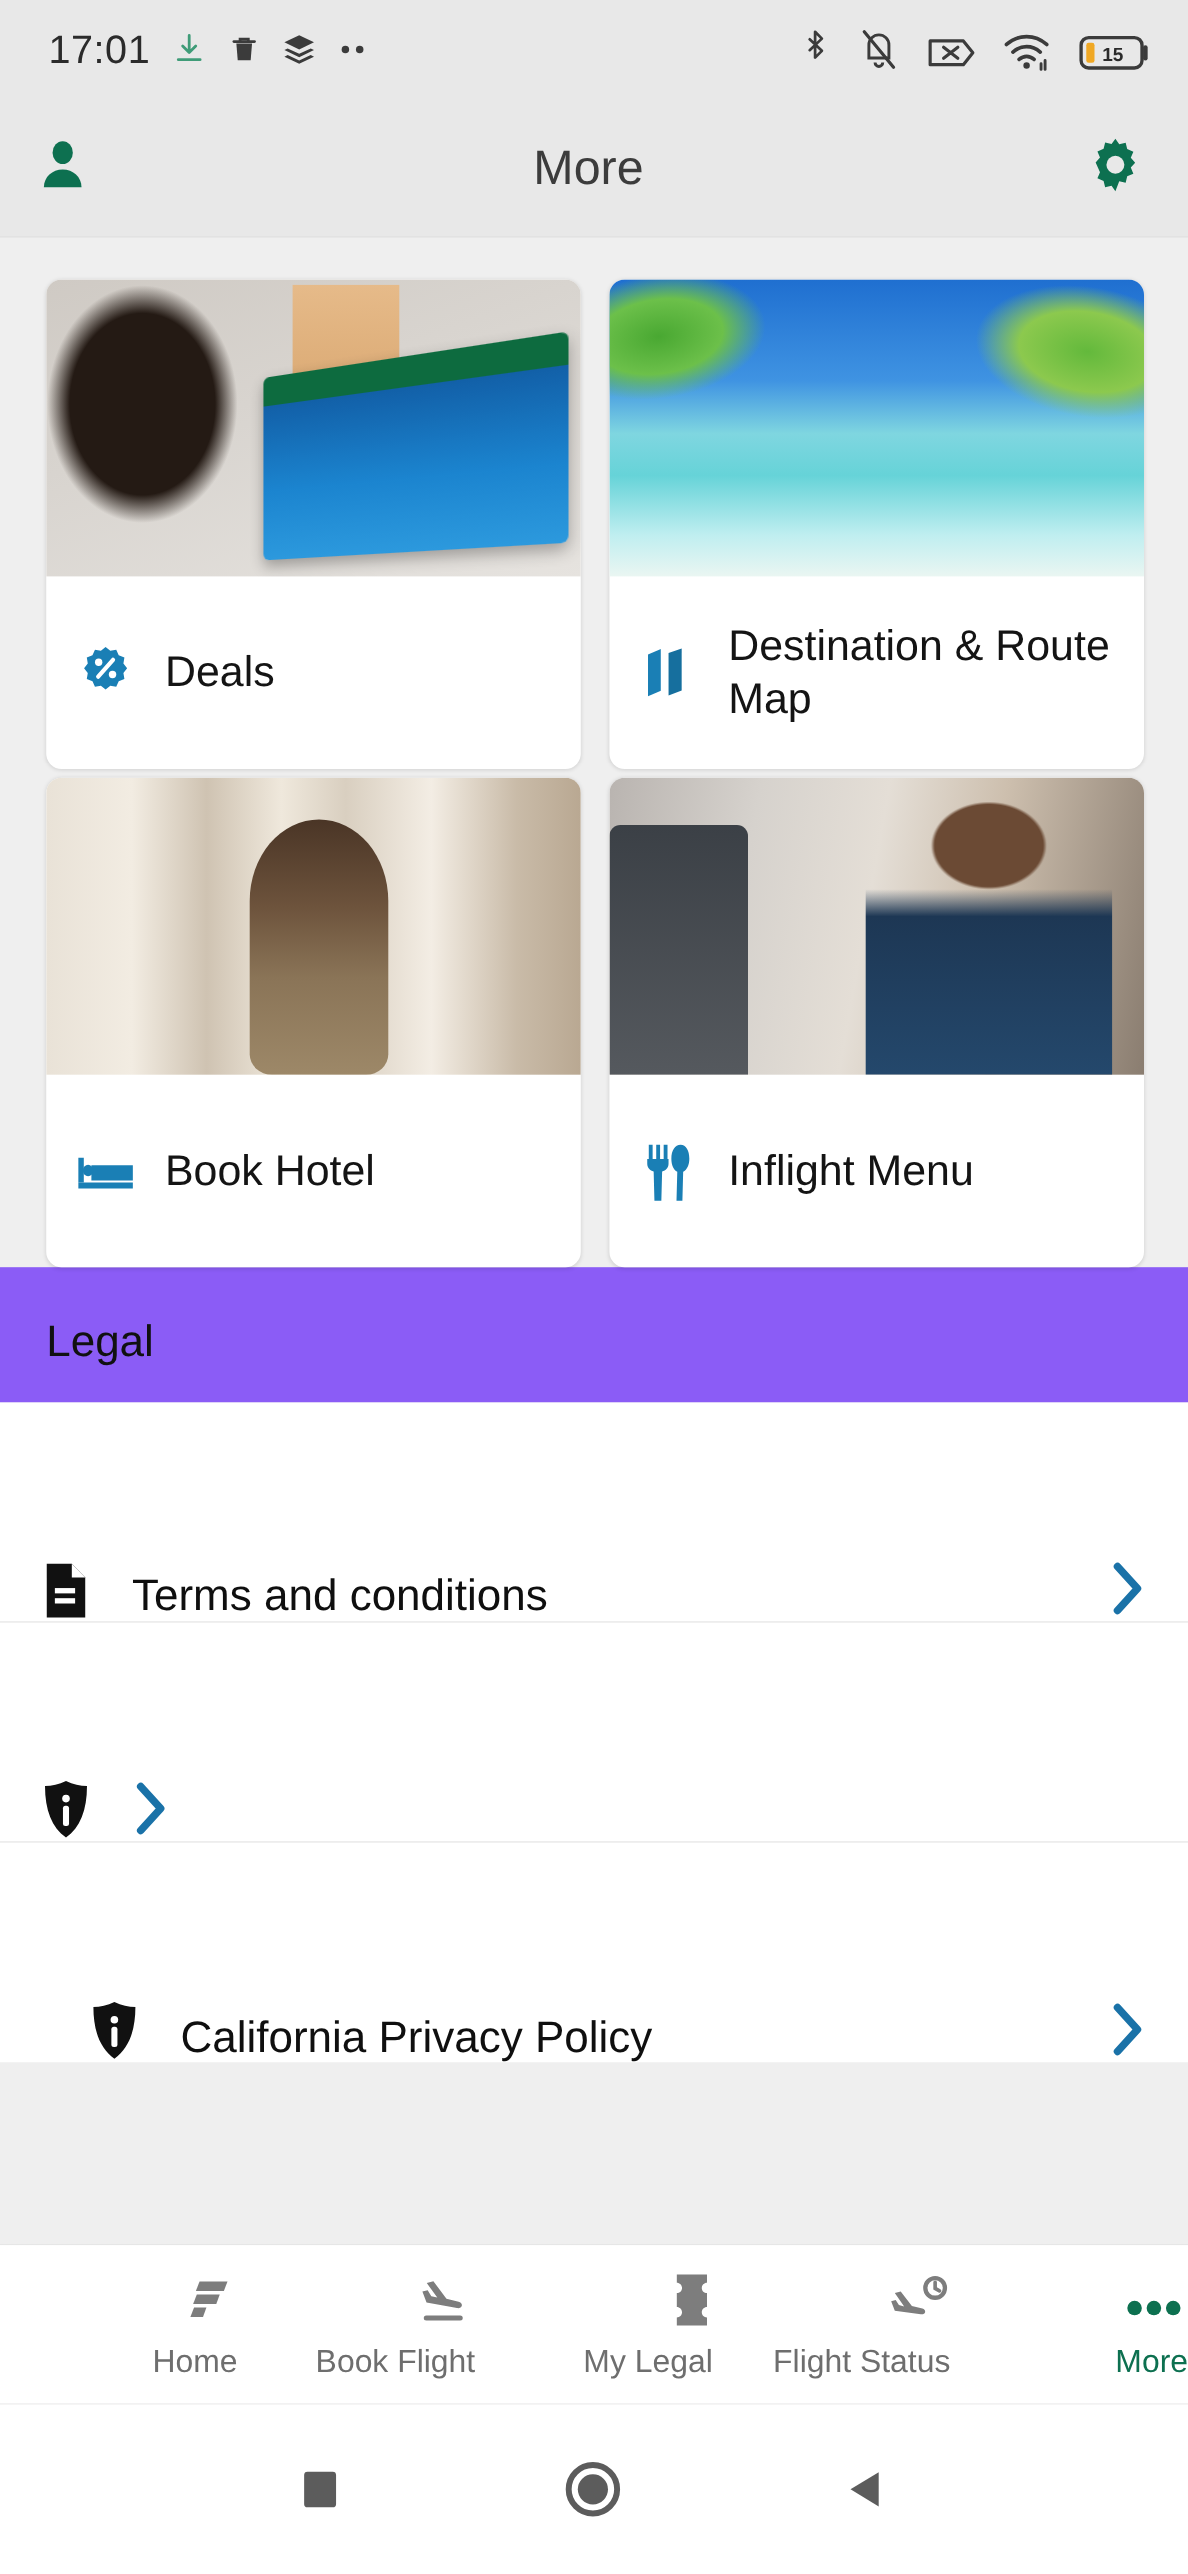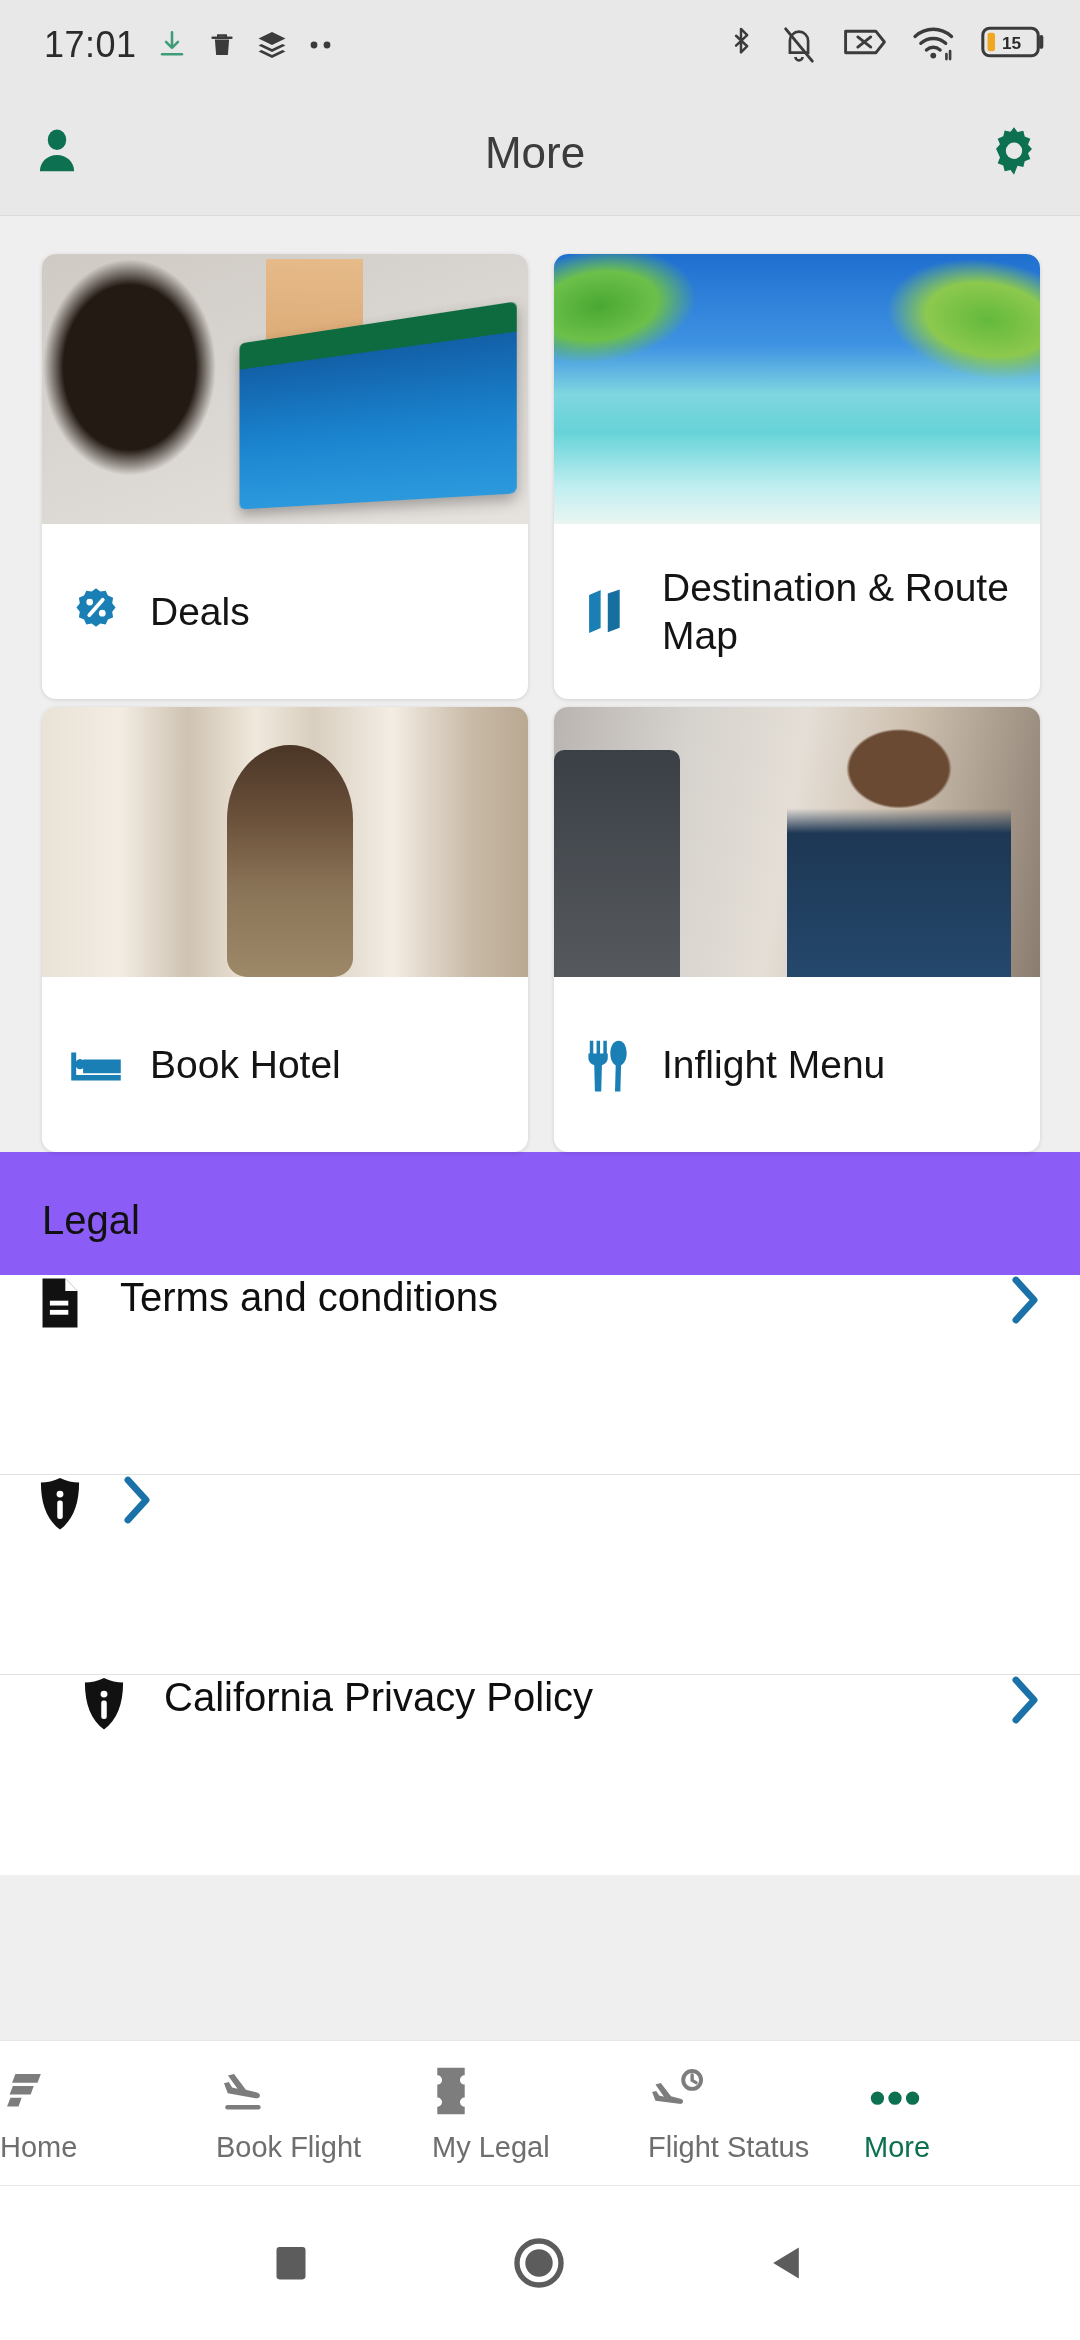--- a/index.html
+++ b/index.html
@@ -12,21 +12,21 @@
   .phone { position:relative; width:1080px; height:2340px; background:#efefef; }
 
   
   .statusbar {
     height:90px; background:#e8e8e8;
     display:flex; align-items:center; justify-content:space-between;
     padding:0 34px 0 44px;
   }
   .sb-left { display:flex; align-items:center; gap:18px; }
   .sb-clock { font-size:36px; color:#2b2b2b; font-weight:500; letter-spacing:.5px; }
-  .sb-right { display:flex; align-items:flex-start; gap:24px; }
+  .sb-right { display:flex; align-items:flex-end; gap:24px; }
   .sb-ic { display:block; }
 
   
   .appbar {
     height:126px; background:#e8e8e8;
     display:flex; align-items:center; justify-content:space-between;
     padding:0 38px 0 30px;
     border-bottom:1px solid #dcdcdc;
   }
   .appbar-title { font-size:44px; color:#3c3c3c; font-weight:400; }
@@ -103,38 +103,38 @@
       linear-gradient(180deg,rgba(0,0,0,0) 32%,#1d3754 42%,#24486c 100%);
   }
 
   
   .legal-head {
     font-size:40px; color:#111; padding:46px 0 32px 42px;
     background:#8b5cf6;
   }
   .legal-list { background:#ffffff; }
   .legal-row {
-    display:flex; align-items:flex-start; gap:34px;
+    display:flex; align-items:flex-end; gap:34px;
     padding:0 38px 0 34px; height:200px;
     border-bottom:1px solid #e2e2e2;
   }
   .legal-row:last-child { border-bottom:none;margin-left:44px; }
   .legal-ico { flex:0 0 52px; display:flex; justify-content:center; }
   .legal-text { flex:1; font-size:40px; color:#0f0f0f; }
   .chev { flex:0 0 auto; }
   .filler { background:#efefef; height:218px; }
 
   
   .bottomnav {
     position:absolute; left:0; bottom:154px; width:1080px; height:146px;
     background:#ffffff; display:flex; align-items:center;
     border-top:1px solid #e6e6e6; border-bottom:1px solid #e6e6e6;
   }
   .nav-item {
-    flex:1; display:flex; flex-direction:column; align-items:flex-start; gap:14px;
+    flex:1; display:flex; flex-direction:column; align-items:flex-end; gap:14px;
   }
   .nav-label { font-size:29px; color:#6e6e6e; }
   .nav-item.active .nav-label { color:#0d7050; }
   .nav-ic { height:54px; display:flex; align-items:flex-end; }
 
   
   .androidnav {
     position:absolute; left:0; bottom:0; width:1080px; height:154px;
     background:#ffffff; display:flex; align-items:center; justify-content:space-around;
     padding:0 170px;

